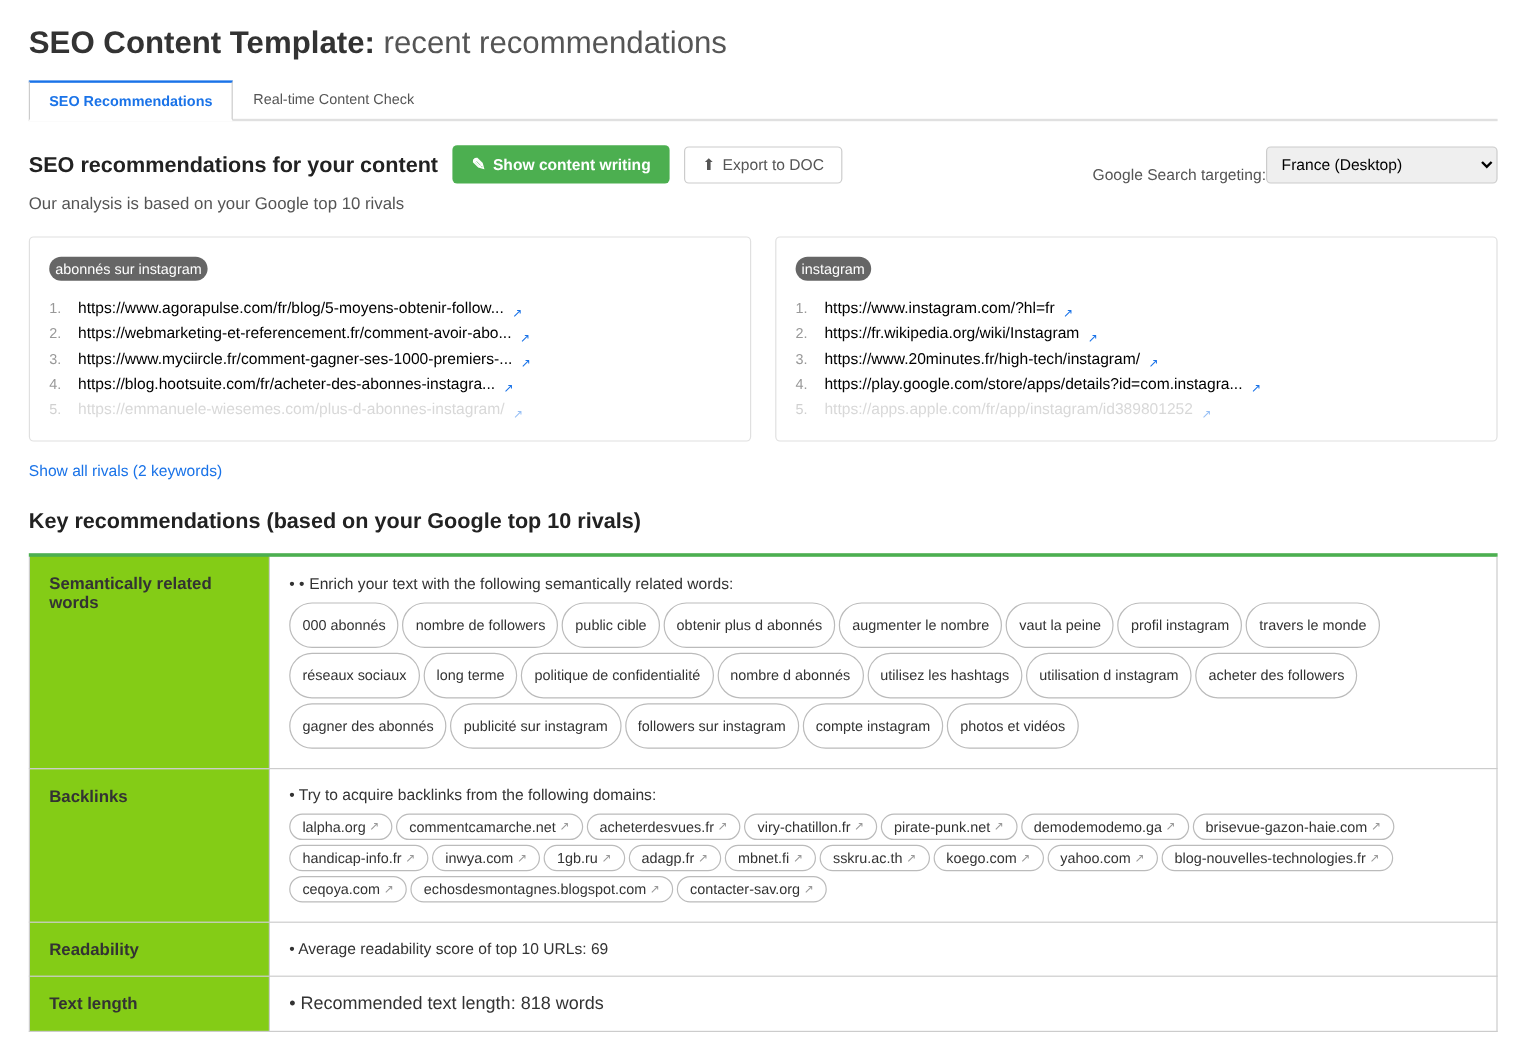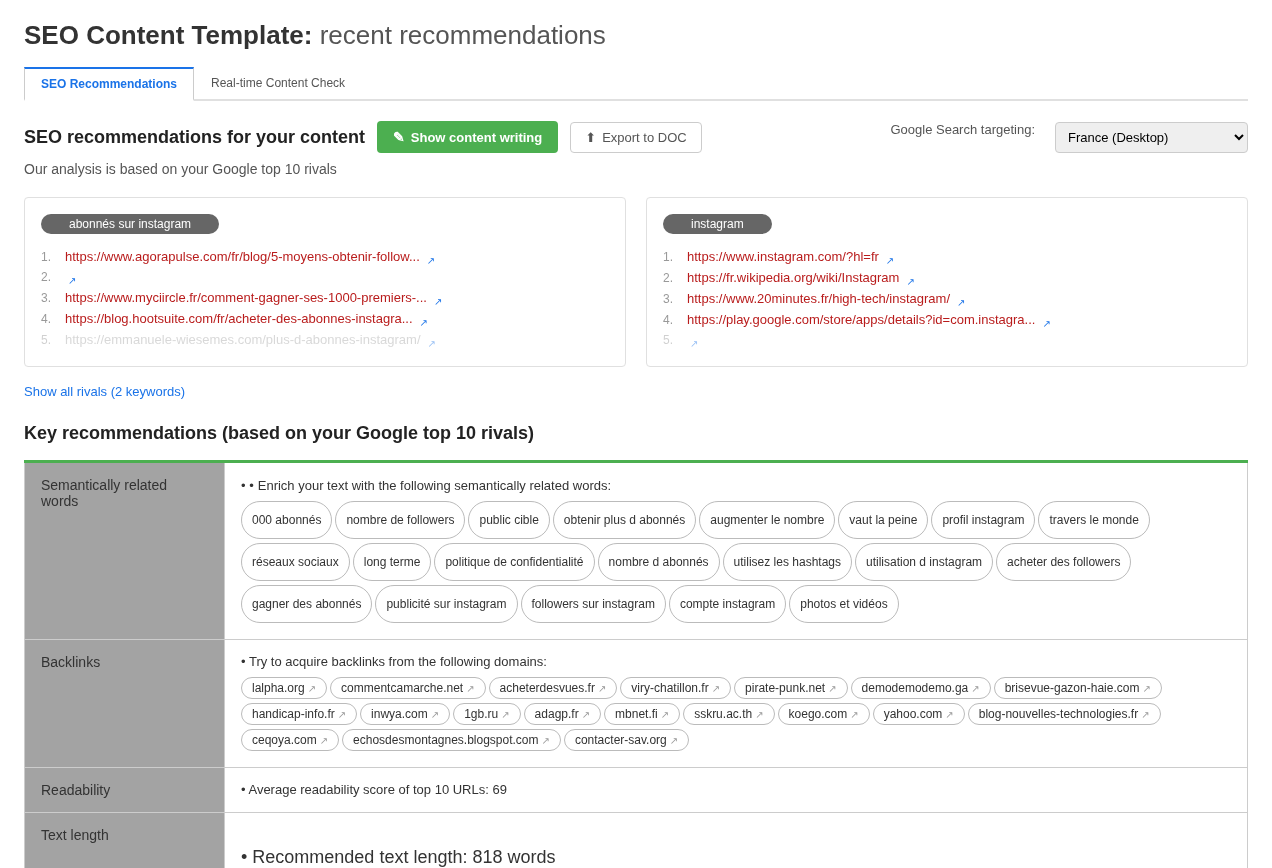--- a/index.html
+++ b/index.html
@@ -12,46 +12,46 @@
     .tabs { display: flex; border-bottom: 2px solid #e0e0e0; margin-bottom: 20px; }
     .tab { padding: 8px 16px; cursor: pointer; font-size: 12px; color: #555; border: 1px solid transparent; border-bottom: none; text-decoration: none; }
     .tab.active { background: #fff; border-color: #ccc; border-bottom: 2px solid #fff; margin-bottom: -2px; color: #1a73e8; font-weight: 600; border-top: 2px solid #1a73e8; }
     
     .section-header { display: flex; align-items: center; gap: 12px; margin-bottom: 8px; flex-wrap: wrap; }
     .section-title { font-size: 18px; font-weight: 700; color: #222; }
     
     .btn-primary { background: #4caf50; color: #fff; border: none; padding: 8px 16px; border-radius: 4px; cursor: pointer; font-size: 13px; font-weight: 600; display: inline-flex; align-items: center; gap: 6px; }
     .btn-secondary { background: #fff; color: #555; border: 1px solid #ccc; padding: 7px 14px; border-radius: 4px; cursor: pointer; font-size: 13px; display: inline-flex; align-items: center; gap: 6px; }
     
-    .google-targeting { margin-left: auto; display: flex; align-items: flex-start; gap: 20px; font-size: 13px; color: #555; }
+    .google-targeting { margin-left: auto; display: flex; align-items: flex-end; gap: 0; font-size: 13px; color: #555; }
     .google-targeting select { border: 1px solid #ccc; border-radius: 4px; padding: 6px 24px 6px 8px; font-size: 13px; appearance: auto; }
     
     .analysis-note { font-size: 14px; color: #555; margin-bottom: 20px; }
     
     .rivals-grid { display: grid; grid-template-columns: 1fr 1fr; gap: 20px; margin-bottom: 16px; }
     
     .rival-card { border: 1px solid #e0e0e0; border-radius: 4px; padding: 16px; }
-    .rival-keyword-badge { display: inline-block; background: #666; color: #fff; border-radius: 12px; padding: 3px 28px; font-size: 12px; margin-bottom: 12px; }
+    .rival-keyword-badge { display: inline-block; background: #666; color: #fff; border-radius: 12px; padding: 3px 5px; font-size: 12px; margin-bottom: 12px; }
     
     .rival-list { list-style: none; padding: 0; }
     .rival-list li { padding: 3px 0; font-size: 13px; color: #555; display: flex; align-items: center; gap: 4px; }
     .rival-list li .num { margin-right: 6px; color: #999; font-size: 12px; min-width: 14px; }
-    .rival-list li a { color: #b91c1c; text-decoration: none; font-size: 13px; }
+    .rival-list li a { color: #000000; text-decoration: none; font-size: 13px; }
     .rival-list li.faded { opacity: 0.45; }
     
     .ext-icon { display: inline-block; width: 10px; height: 10px; margin-left: 3px; vertical-align: middle; }
     .ext-icon::before { content: "↗"; font-size: 10px; color: #1a73e8; }
     
     .show-rivals-link { color: #1a73e8; font-size: 13px; text-decoration: none; cursor: pointer; }
     
     .recommendations-title { font-size: 18px; font-weight: 700; color: #222; margin-bottom: 0; }
     
     .rec-table { width: 100%; border-collapse: collapse; border: 1px solid #ccc; margin-top: 16px; }
     .rec-table td { border: 1px solid #ccc; vertical-align: top; padding: 14px 16px; }
-    .rec-table td:first-child { width: 200px; font-weight: 400; font-size: 14px; color: #333; background: #a3a3a3; }
+    .rec-table td:first-child { width: 200px; font-weight: 700; font-size: 14px; color: #333; background: #84cc16; }
     .rec-table tr:first-child td { border-top: 3px solid #4caf50; }
     
     .tag { display: inline-block; border: 1px solid #bbb; border-radius: 20px; padding: 11px 10px; font-size: 12px; color: #333; margin: 2px 3px 2px 0; background: #fff; }
     .tag-ext { display: inline-flex; align-items: center; gap: 3px; border: 1px solid #bbb; border-radius: 20px; padding: 3px 10px; font-size: 12px; color: #333; margin: 2px 3px 2px 0; background: #fff; }
     .tag-ext .ext-link { color: #999; font-size: 10px; }
     
     .bullet-text { font-size: 13px; color: #333; margin-bottom: 8px; }
     .bullet-text::before { content: "• "; }
     
     .tags-container { display: flex; flex-wrap: wrap; margin-top: 6px; }
@@ -104,20 +104,21 @@
   <div class="rival-card">
     <div class="rival-keyword-badge">abonnés sur instagram</div>
     <ol class="rival-list">
       <li>
           <span class="num">1.</span>
           <a href="#">https://www.agorapulse.com/fr/blog/5-moyens-obtenir-follow...</a>
           <span class="ext-icon"></span>
         </li>
       <li>
           <span class="num">2.</span>
+          <a href="#">https://webmarketing-et-referencement.fr/comment-avoir-abo...</a>
           <span class="ext-icon"></span>
         </li>
       <li>
           <span class="num">3.</span>
           <a href="#">https://www.myciircle.fr/comment-gagner-ses-1000-premiers-...</a>
           <span class="ext-icon"></span>
         </li>
       <li>
           <span class="num">4.</span>
           <a href="#">https://blog.hootsuite.com/fr/acheter-des-abonnes-instagra...</a>
@@ -149,20 +150,21 @@
           <a href="#">https://www.20minutes.fr/high-tech/instagram/</a>
           <span class="ext-icon"></span>
         </li>
       <li>
           <span class="num">4.</span>
           <a href="#">https://play.google.com/store/apps/details?id=com.instagra...</a>
           <span class="ext-icon"></span>
         </li>
       <li class="faded">
           <span class="num">5.</span>
+          <a href="#" style="color:#aaa;">https://apps.apple.com/fr/app/instagram/id389801252</a>
           <span class="ext-icon"></span>
         </li>
     </ol>
   </div>
 </div>
 
 <a class="show-rivals-link" href="#">Show all rivals (2 keywords)</a>
 
 
 <h2 class="recommendations-title" style="margin-top:24px; margin-bottom:16px;">Key recommendations (based on your Google top 10 rivals)</h2>
@@ -236,20 +238,20 @@
     <tr>
       <td>Readability</td>
       <td>
         <p style="font-size:13px;"><span>• </span><span>Average readability score of top 10 URLs:  69</span></p>
       </td>
     </tr>
 
     <tr>
       <td>Text length</td>
       <td>
-        <p style="font-size:18px;margin-top:20px;"><span>• </span><span>Recommended text length:  818 words</span></p>
+        <p style="font-size:15px;"><span>• </span><span>Recommended text length:  818 words</span></p>
       </td>
     </tr>
   </tbody>
 </table>
 
 
 
 
 </body></html>

